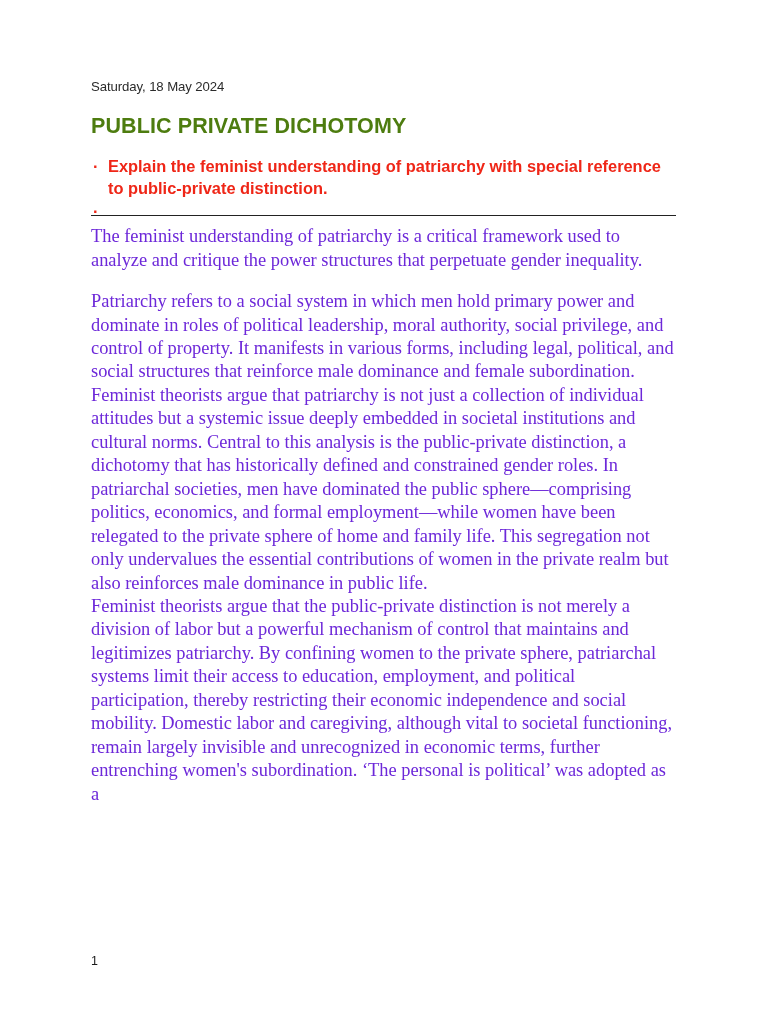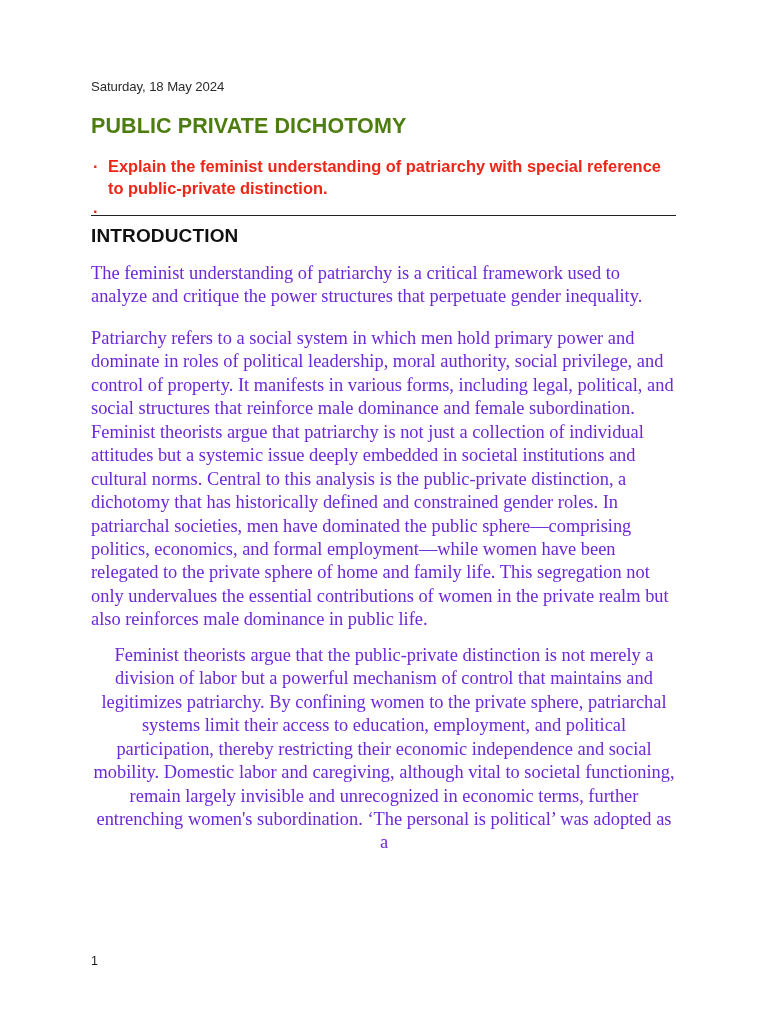--- a/index.html
+++ b/index.html
@@ -95,22 +95,21 @@
     font-size: 18.4px;
     color: #6d28d9;
     line-height: 1.275;
     margin: 0;
     text-align: left;
   }
   .body-text + .body-text {
     margin-top: 18px;
   }
   .body-text.tight {
-    margin-top: 12px;
-    text-align: center;
+    margin-top: 0;
   }
 
   .page-number {
     position: absolute;
     left: 91px;
     top: 955px;
     font-family: "Liberation Sans", sans-serif;
     font-size: 12.5px;
     color: #1a1a1a;
     line-height: 1;
@@ -132,21 +131,20 @@
         <span class="bullet">·</span>
         <span>Explain the feminist understanding of patriarchy with special reference to public-private distinction.</span>
       </li>
       <li class="question-item">
         <span class="bullet">·</span>
       </li>
     </ul>
 
     <hr class="divider">
 
-    <h2 class="section-heading">INTRODUCTION</h2>
 
     <p class="body-text">The feminist understanding of patriarchy is a critical framework used to analyze and critique the power structures that perpetuate gender inequality.</p>
 
     <p class="body-text">Patriarchy refers to a social system in which men hold primary power and dominate in roles of political leadership, moral authority, social privilege, and control of property. It manifests in various forms, including legal, political, and social structures that reinforce male dominance and female subordination. Feminist theorists argue that patriarchy is not just a collection of individual attitudes but a systemic issue deeply embedded in societal institutions and cultural norms. Central to this analysis is the public-private distinction, a dichotomy that has historically defined and constrained gender roles. In patriarchal societies, men have dominated the public sphere—comprising politics, economics, and formal employment—while women have been relegated to the private sphere of home and family life. This segregation not only undervalues the essential contributions of women in the private realm but also reinforces male dominance in public life.</p>
 
     <p class="body-text tight">Feminist theorists argue that the public-private distinction is not merely a division of labor but a powerful mechanism of control that maintains and legitimizes patriarchy. By confining women to the private sphere, patriarchal systems limit their access to education, employment, and political participation, thereby restricting their economic independence and social mobility. Domestic labor and caregiving, although vital to societal functioning, remain largely invisible and unrecognized in economic terms, further entrenching women's subordination. ‘The personal is political’ was adopted as a</p>
 
   </div>
 
   <div class="page-number">1</div>

